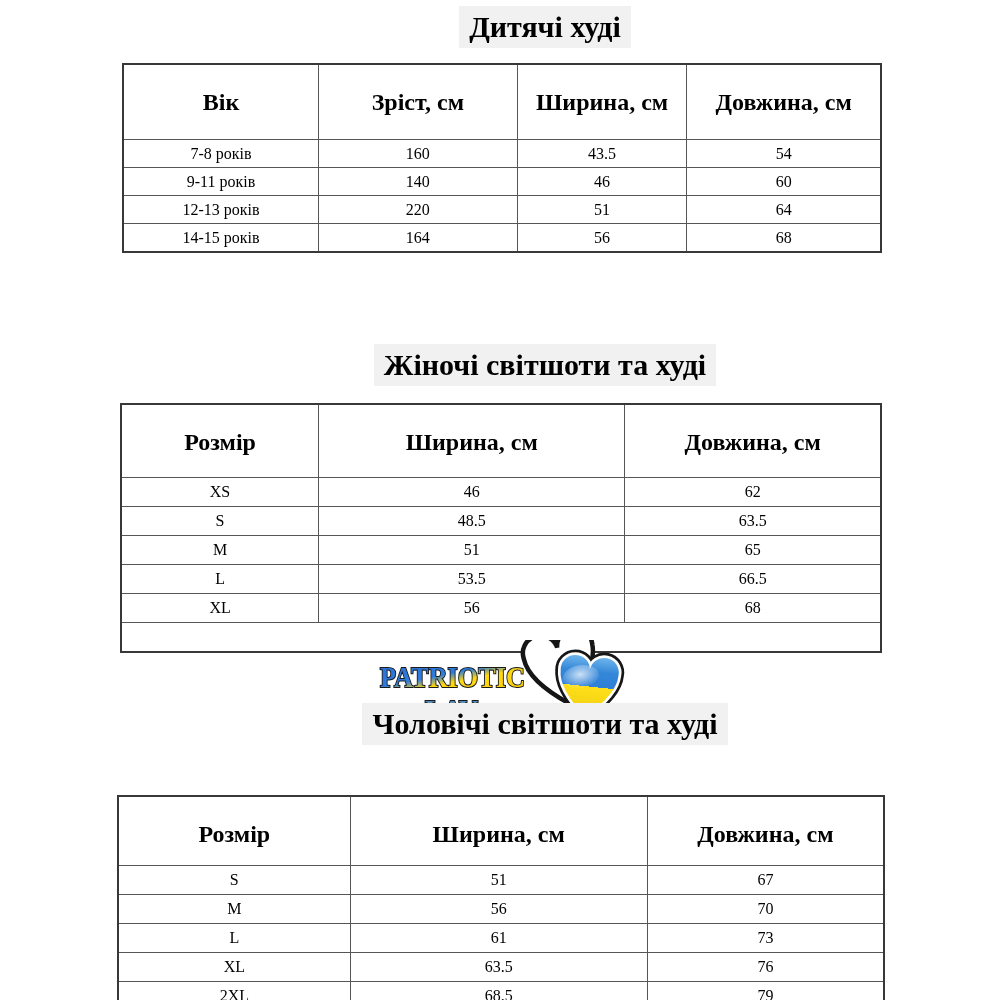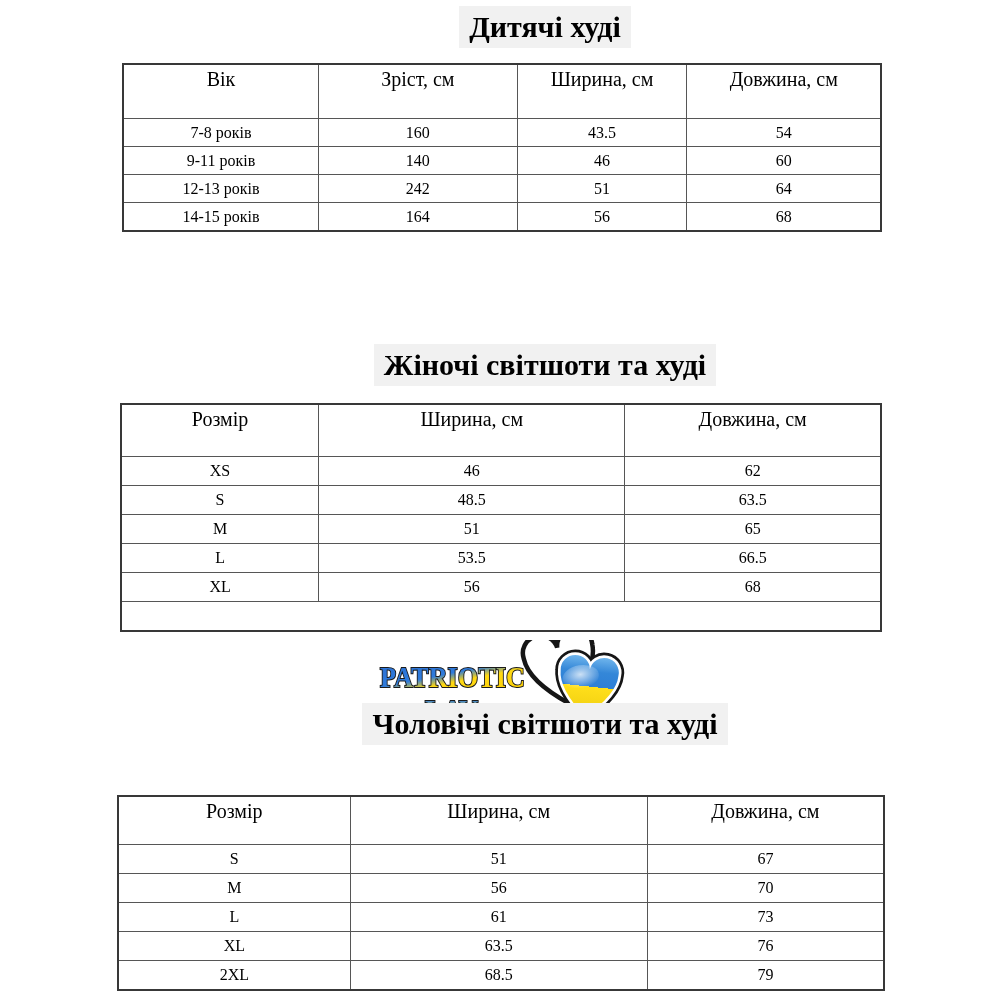--- a/index.html
+++ b/index.html
@@ -35,24 +35,24 @@
     border: 2px solid #383838;
   }
   .size-table th, .size-table td {
     border: 1px solid #565656;
     text-align: center;
     padding: 0;
     overflow: hidden;
     white-space: nowrap;
   }
   .size-table th {
-    font-weight: normal;
-    font-size: 20px;
+    font-weight: bold;
+    font-size: 24px;
     vertical-align: top;
-    padding-top: 3px;
+    padding-top: 24px;
   }
   .size-table td {
     font-weight: normal;
     font-size: 16px;
     vertical-align: middle;
   }
   #table-0 { left: 122px; top: 63px;  width: 760px; }
   #table-1 { left: 120px; top: 403px; width: 762px; }
   #table-2 { left: 117px; top: 795px; width: 768px; }
   #table-0 th { height: 50px; }
@@ -105,21 +105,21 @@
           <td>54</td>
         </tr>
         <tr>
           <td>9-11 років</td>
           <td>140</td>
           <td>46</td>
           <td>60</td>
         </tr>
         <tr>
           <td>12-13 років</td>
-          <td>242</td>
+          <td>220</td>
           <td>51</td>
           <td>64</td>
         </tr>
         <tr>
           <td>14-15 років</td>
           <td>164</td>
           <td>56</td>
           <td>68</td>
         </tr>
       </tbody>

